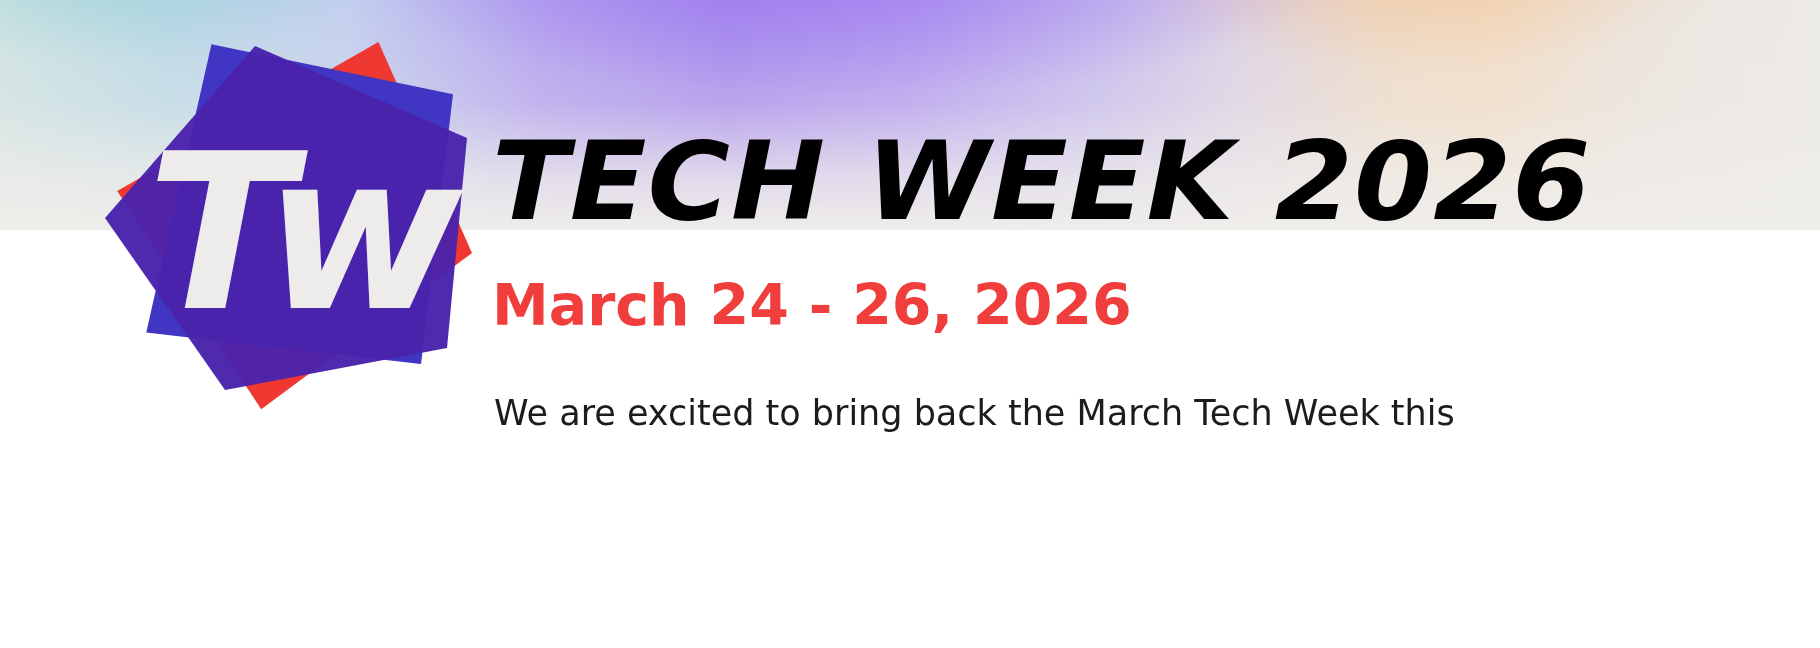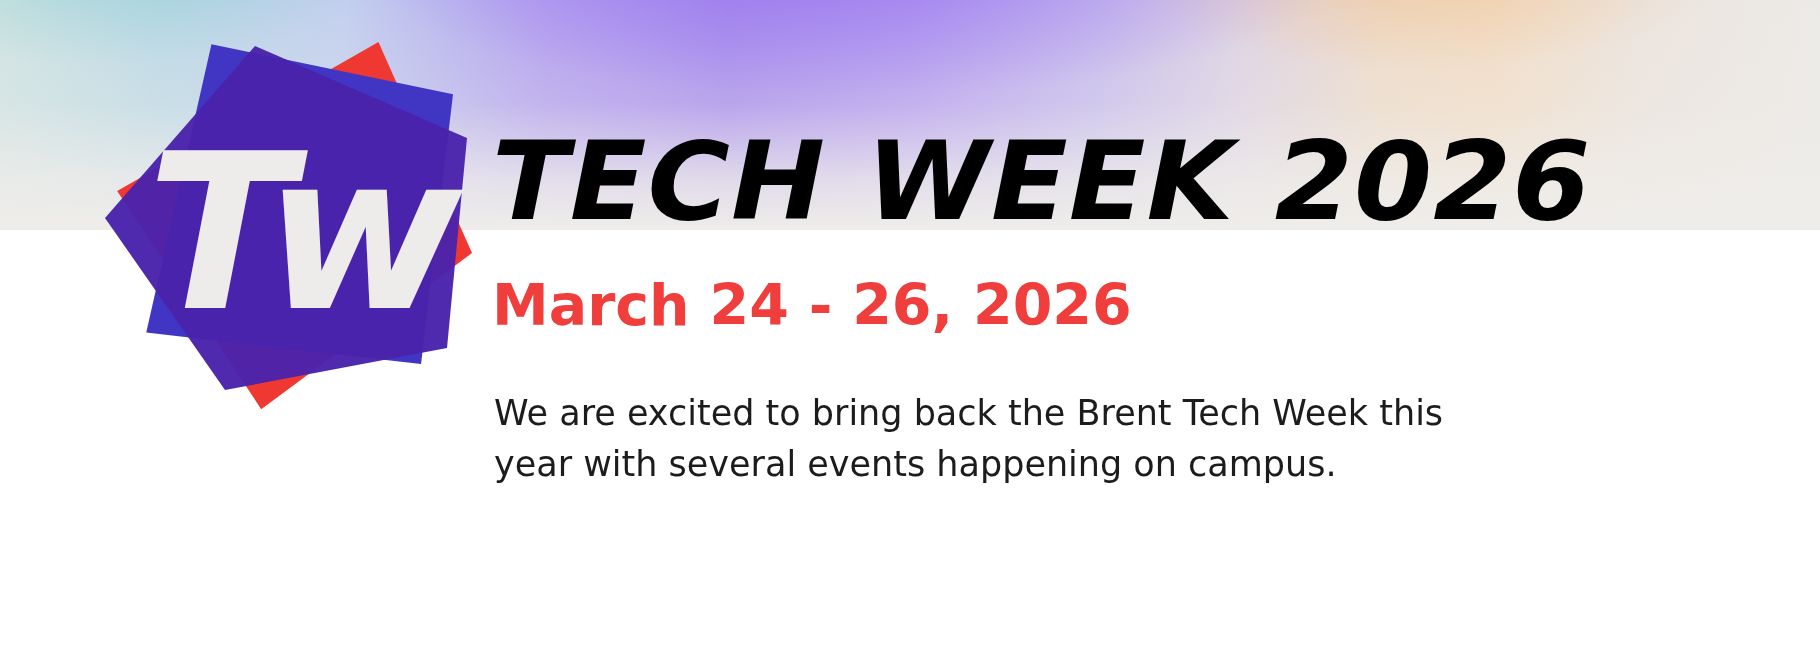--- a/index.html
+++ b/index.html
@@ -150,18 +150,17 @@
       </g>
     </svg>
   </div>
 
   <div class="content">
     <div class="title">TECH WEEK 2026</div>
 
     <div class="dateline">March 24 - 26, 2026</div>
 
     <div class="paragraph">
-      <span class="line">We are excited to bring back the Brent Tech Week this</span>
-      <span class="line">year with several events happening on campus.</span>
+      <span class="line">We are excited to bring back the March Tech Week this</span>
     </div>
   </div>
 
 </div>
 
 </body></html>

